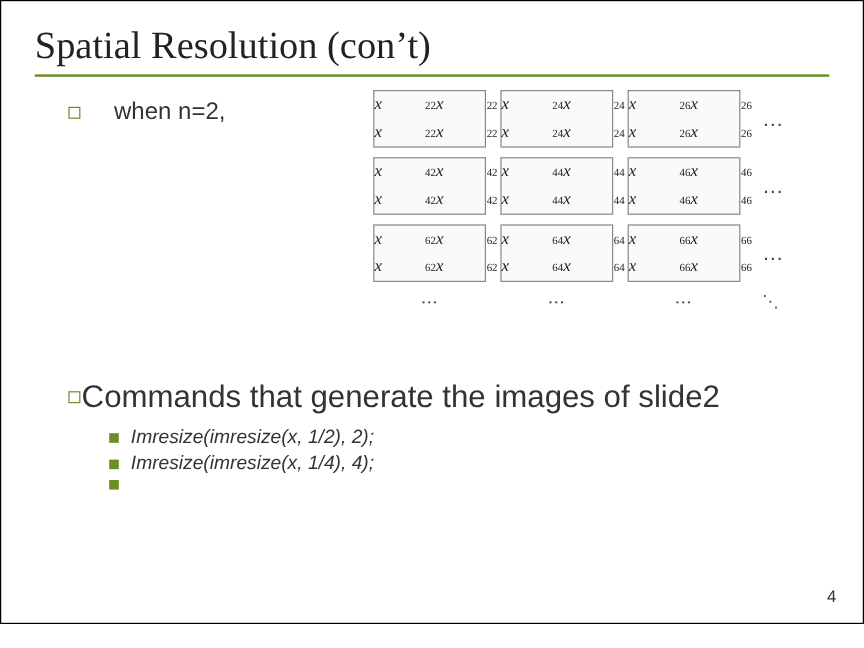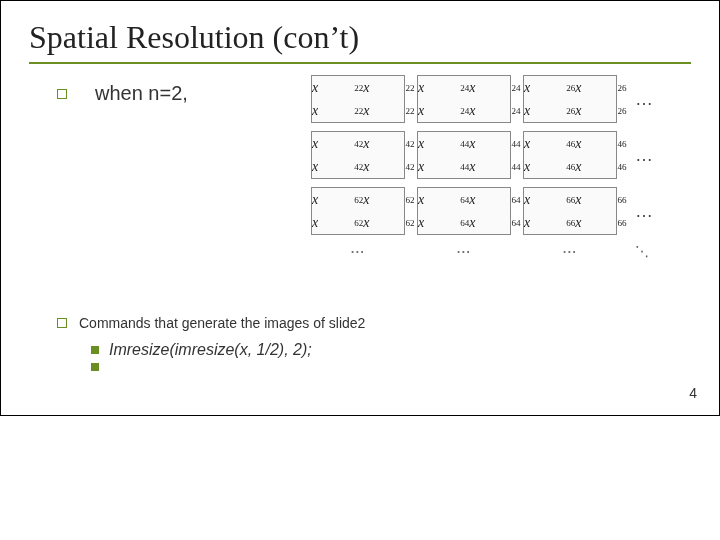--- a/index.html
+++ b/index.html
@@ -1,20 +1,20 @@
 <!DOCTYPE html>
 <html><head>
 <meta charset="utf-8">
 <style>
   * { box-sizing: border-box; margin: 0; padding: 0; }
   html, body { width: 720px; height: 540px; background: #fff; font-family: "Times New Roman", serif; }
   .slide {
     position: relative;
     width: 720px;
-    height: 416px;
+    height: 520px;
     border: 1px solid #000;
     padding: 18px 28px 18px 28px;
   }
   .title {
     font-size: 32px;
     color: #222;
     margin-bottom: 6px;
     font-weight: normal;
   }
   .rule {
@@ -89,23 +89,23 @@
     font-family: Arial, sans-serif;
   }
   .vdots { font-size: 14px; letter-spacing: 0; }
   .ddots { font-size: 14px; color:#555; margin-left:6px;}
   .section2 {
     margin-top: 210px;
   }
   .cmds-head {
     display: flex;
     align-items: center;
-    gap: 12px;
-    font-family: Arial, sans-serif;
-    font-size: 14px;
+    gap: 1px;
+    font-family: Arial, sans-serif;
+    font-size: 26px;
     color: #333;
     margin-bottom: 10px;
   }
   .cmd-line {
     display: flex;
     align-items: center;
     gap: 10px;
     font-family: Arial, sans-serif;
     font-size: 16px;
     font-style: italic;
@@ -219,17 +219,21 @@
     <div class="cmds-head indent1">
       <span class="sq-bullet"></span>
       <span>Commands that generate the images of slide2</span>
     </div>
     <div class="cmd-line indent2">
       <span class="sq-bullet-solid"></span>
       <span>Imresize(imresize(x, 1/2), 2);</span>
     </div>
     <div class="cmd-line indent2">
       <span class="sq-bullet-solid"></span>
+      <span>Imresize(imresize(x, 1/4), 4);</span>
+    </div>
+    <div class="cmd-line indent2">
+      <span class="sq-bullet-solid"></span>
     </div>
   </div>
 
   <div class="pagenum">4</div>
 </div>
 
 </body></html>

